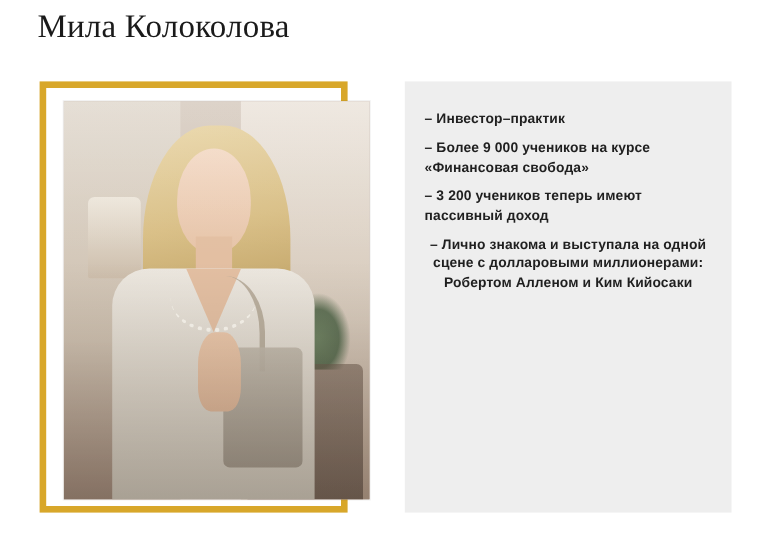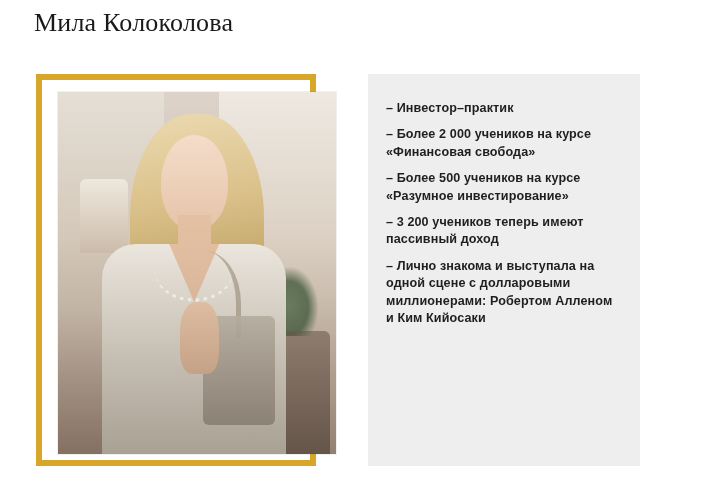--- a/index.html
+++ b/index.html
@@ -17,21 +17,21 @@
     position: relative;
     width: 706px;
     height: 501px;
     background: #ffffff;
   }
   .title {
     position: absolute;
     left: 34px;
     top: 8px;
     font-family: "Liberation Serif", serif;
-    font-size: 26px;
+    font-size: 30px;
     letter-spacing: 0.2px;
     color: #1a1a1a;
     white-space: nowrap;
   }
 
   
   .photo-block {
     position: absolute;
     left: 36px;
     top: 74px;
@@ -157,40 +157,40 @@
     position: absolute;
     inset: 0;
     background: linear-gradient(180deg, rgba(255,255,255,0.10) 0%, rgba(0,0,0,0.0) 40%, rgba(0,0,0,0.16) 100%);
   }
 
   
   .facts {
     position: absolute;
     left: 368px;
     top: 74px;
-    width: 272px;
+    width: 297px;
     height: 392px;
     background: #eeeeee;
     box-sizing: border-box;
     padding: 26px 18px 18px 18px;
   }
   .facts ul {
     margin: 0;
     padding: 0;
     list-style: none;
   }
   .facts li {
     font-size: 12.6px;
     line-height: 17.4px;
     color: #1f1f1f;
     margin-bottom: 9px;
     font-weight: bold;
     letter-spacing: 0.1px;
   }
-  .facts li:last-child { margin-bottom: 0; }
+  .facts li:last-child { margin-bottom: 0; text-align: center; }
 </style>
 </head>
 <body>
 
 <div class="slide">
 
   <div class="title">Мила Колоколова</div>
 
   <div class="photo-block">
     <div class="gold-frame"></div>
@@ -210,20 +210,19 @@
       <div class="ph-strap"></div>
       <div class="ph-bag"></div>
       <div class="ph-arm"></div>
       <div class="ph-shade"></div>
     </div>
   </div>
 
   <div class="facts">
     <ul>
       <li>– Инвестор–практик</li>
-      <li>– Более 2 000 учеников на курсе «Финансовая свобода»</li>
-      <li>– Более 500 учеников на курсе «Разумное инвестирование»</li>
+      <li>– Более 9 000 учеников на курсе «Финансовая свобода»</li>
       <li>– 3 200 учеников теперь имеют пассивный доход</li>
       <li>– Лично знакома и выступала на одной сцене с долларовыми миллионерами: Робертом Алленом и Ким Кийосаки</li>
     </ul>
   </div>
 
 </div>
 
 </body></html>

